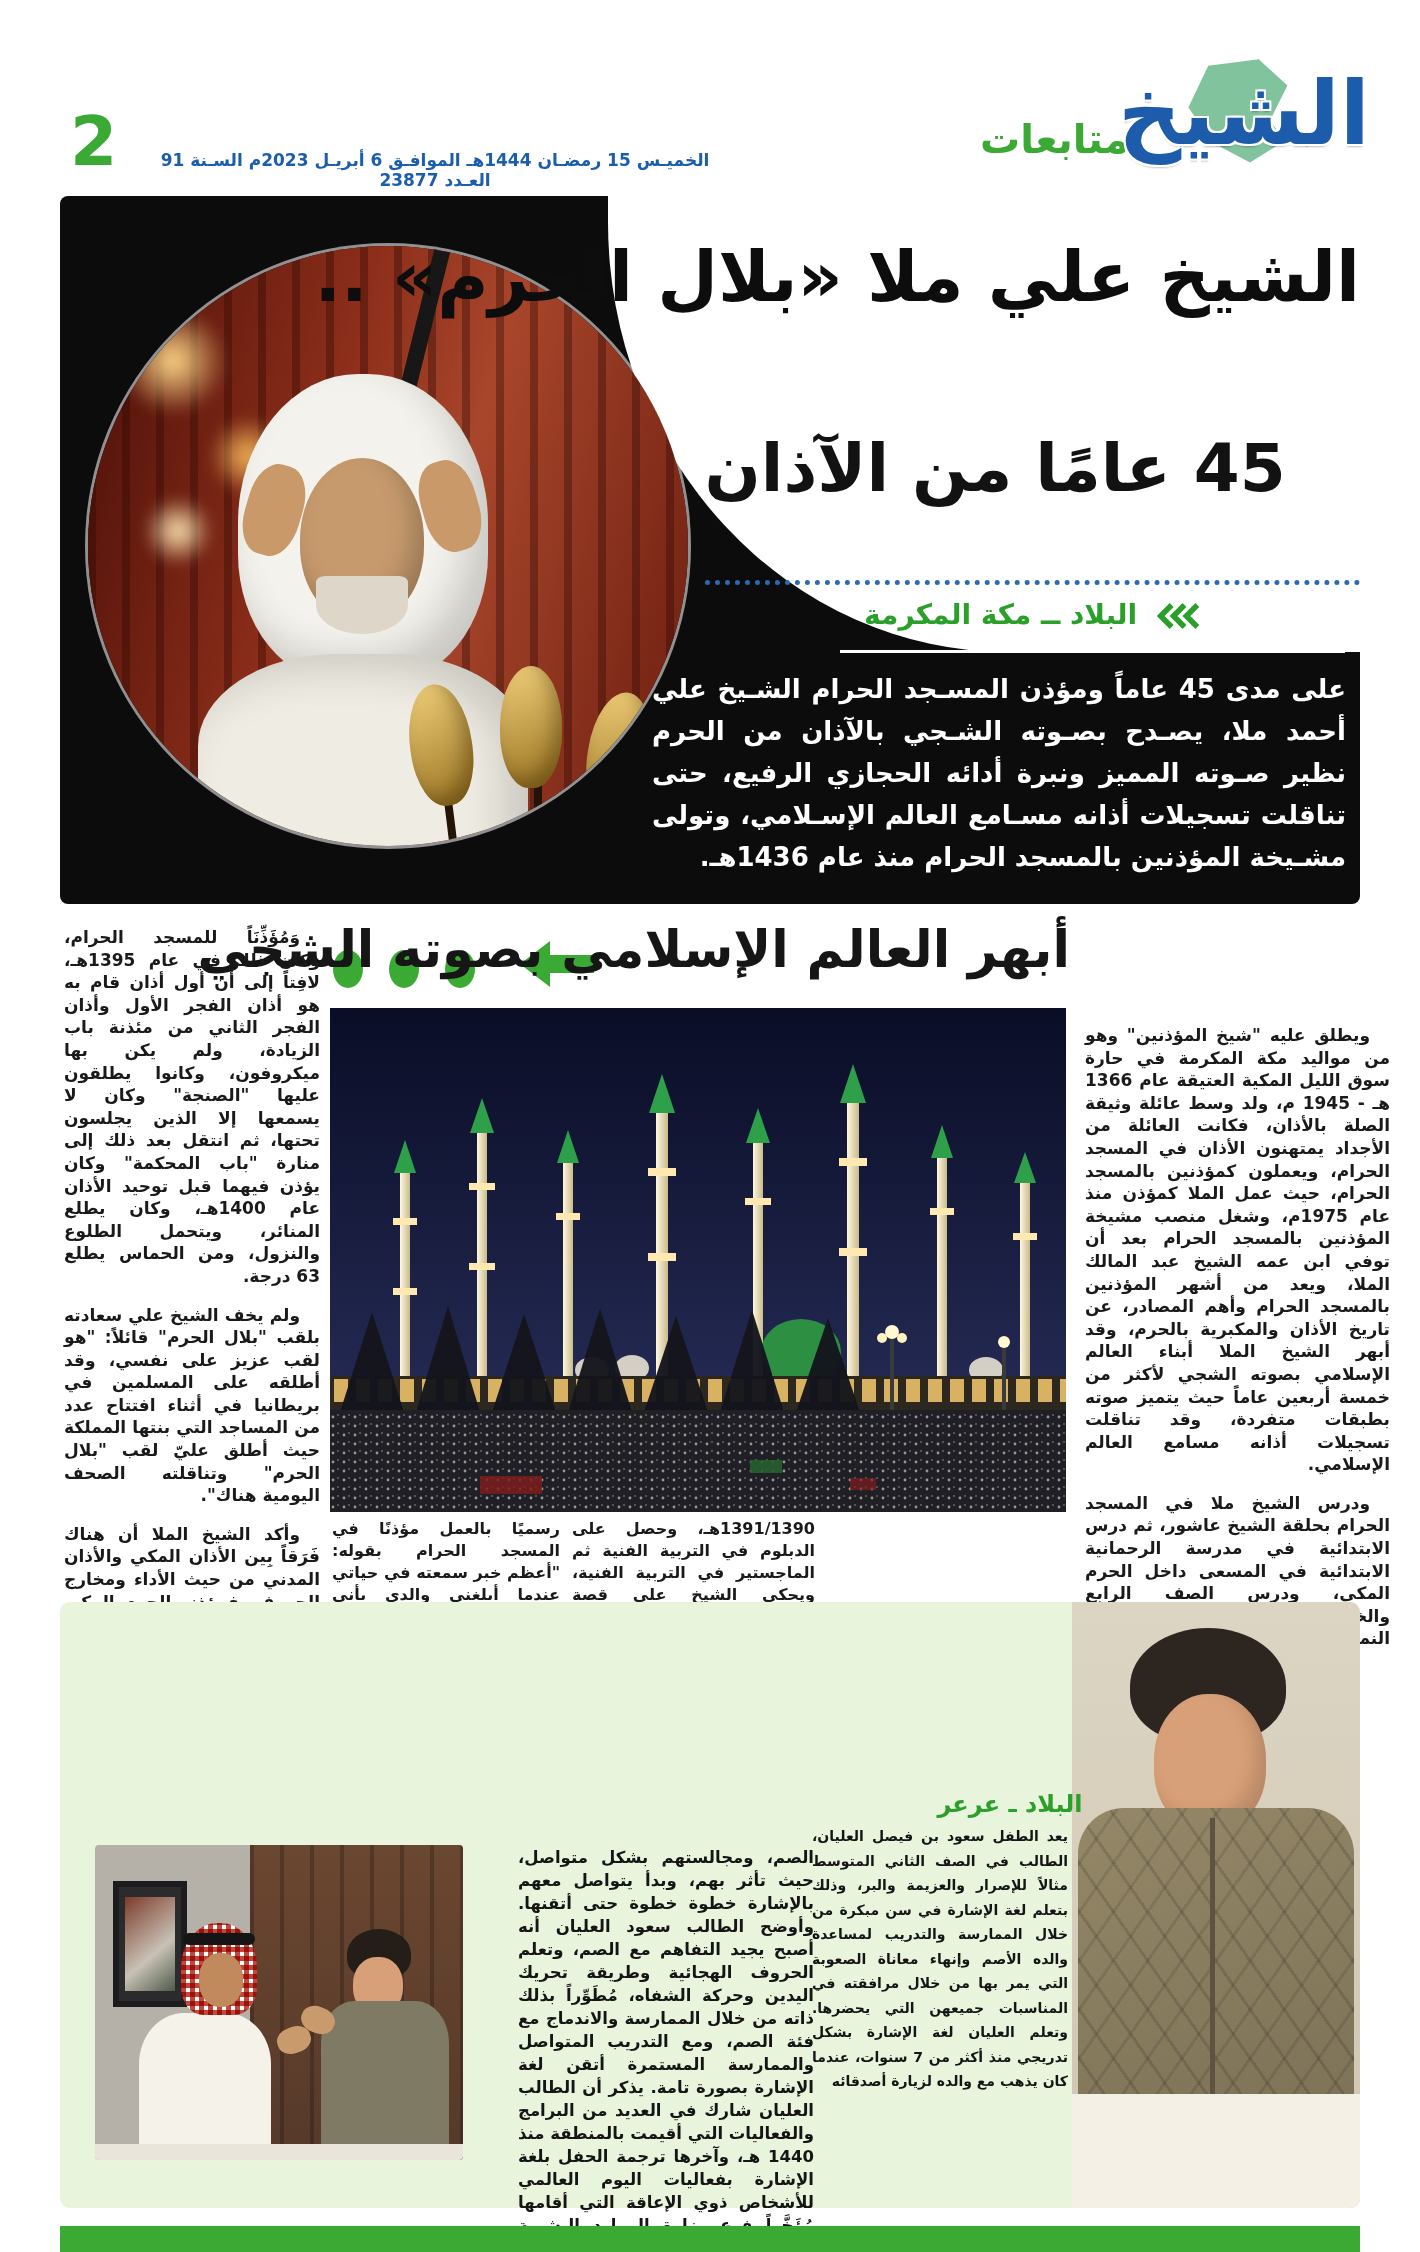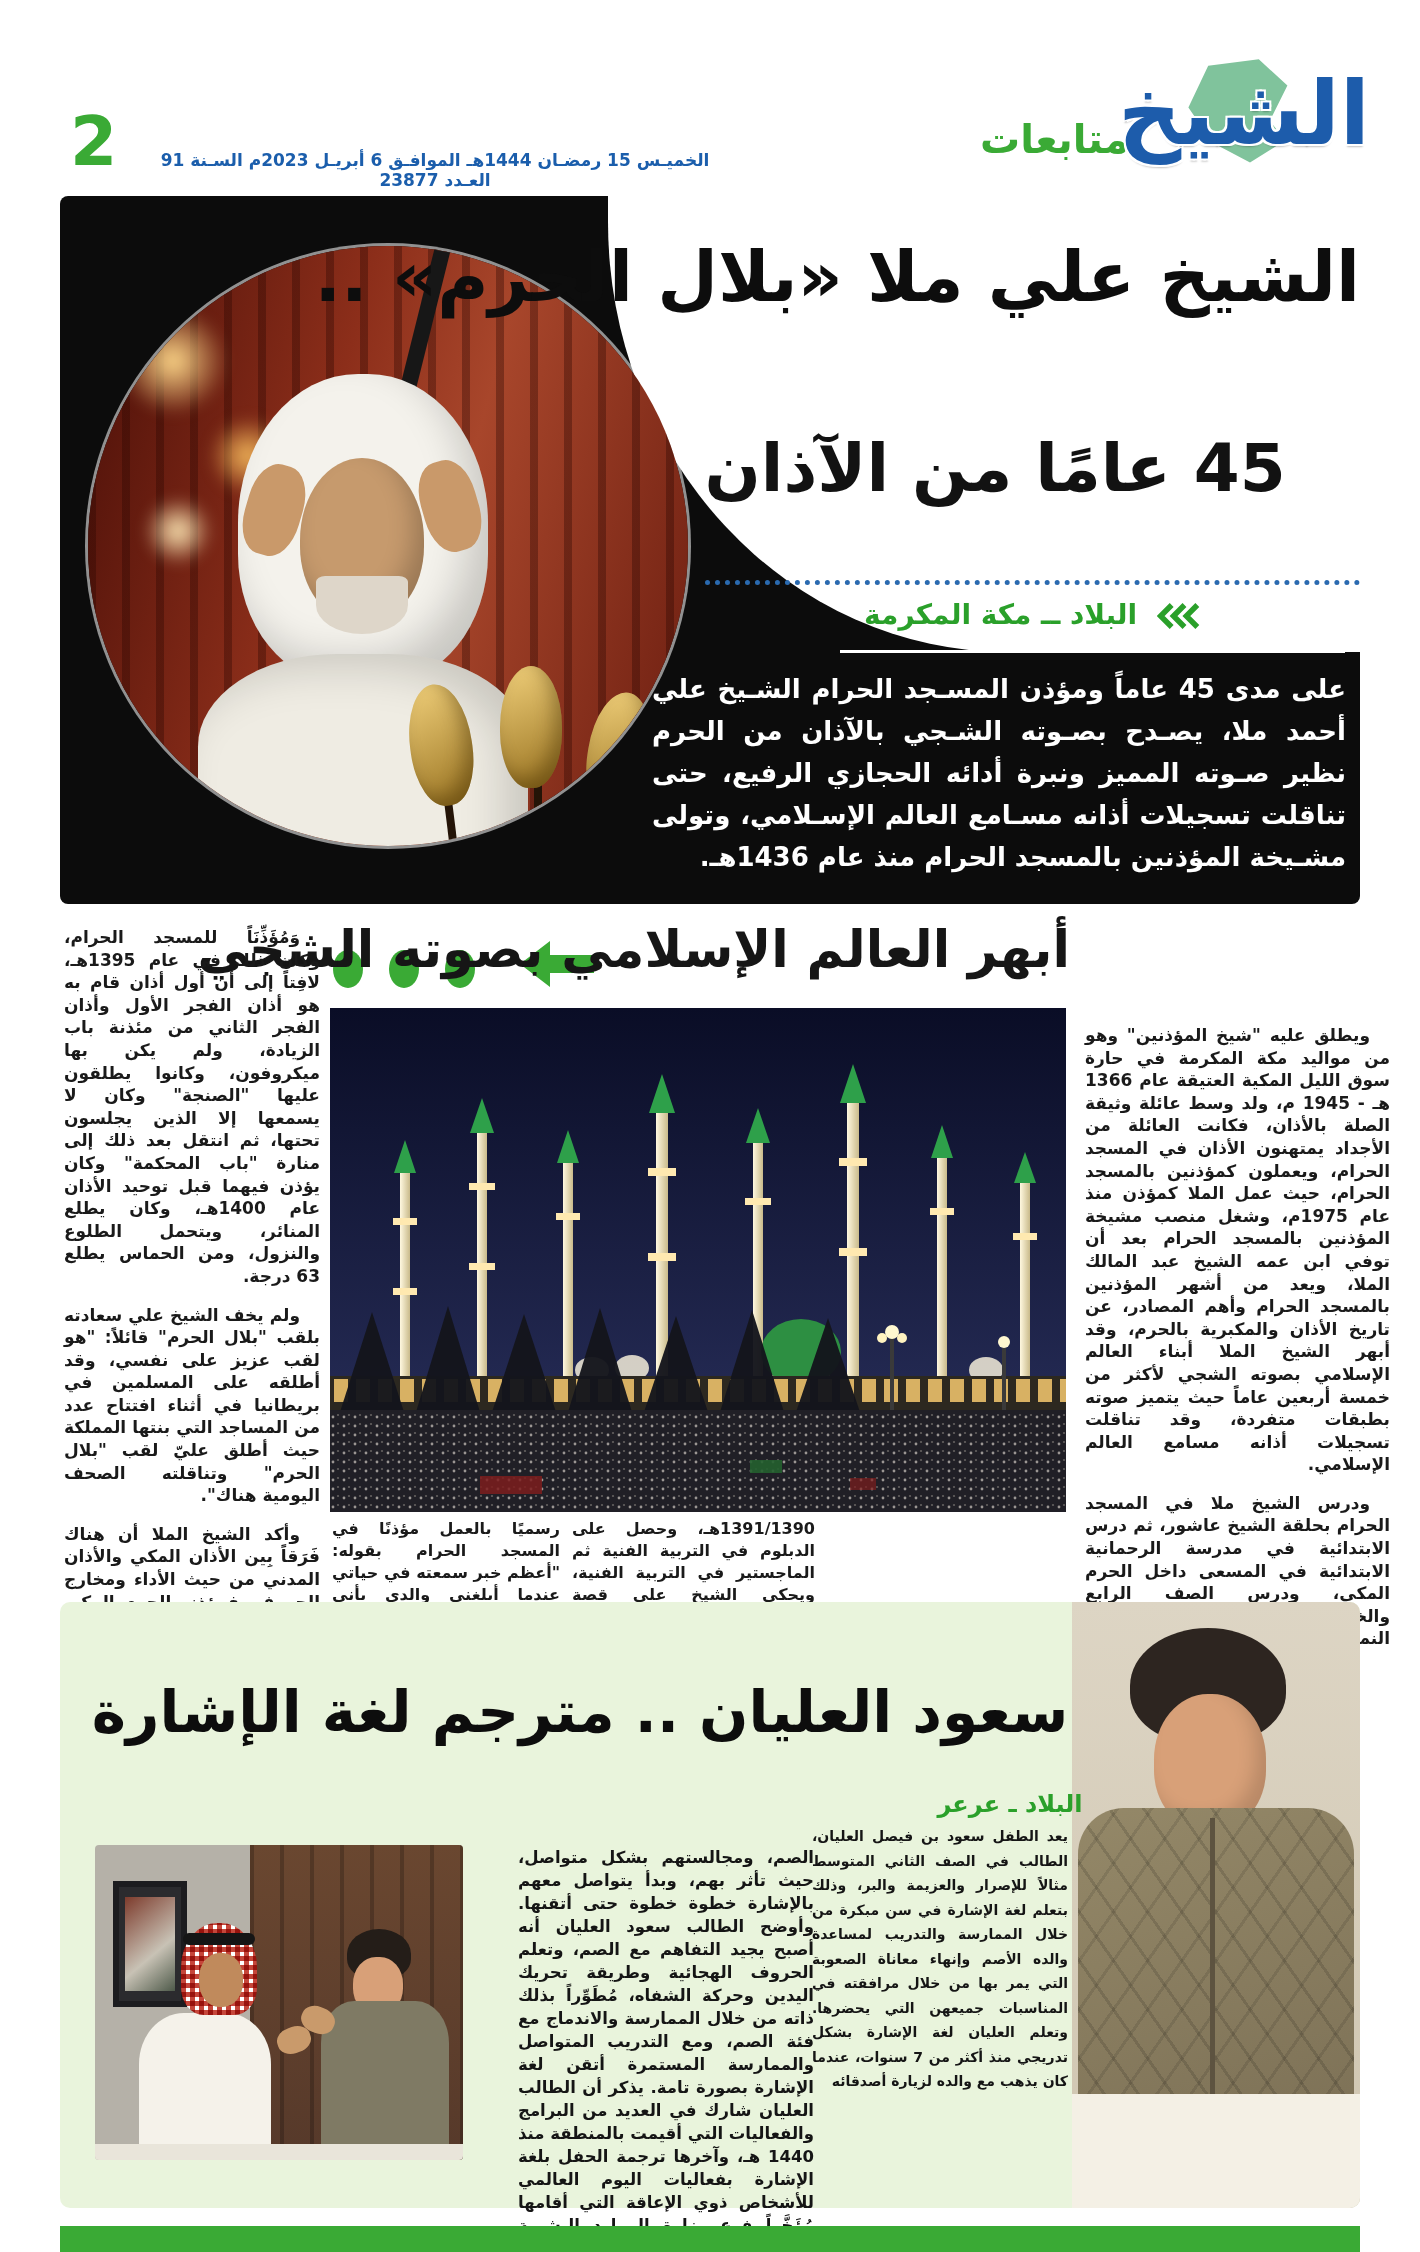--- a/index.html
+++ b/index.html
@@ -293,21 +293,20 @@
   <div class="abs green-box"></div>
 
   <div class="abs boy-photo">
     <div class="bp-hair"></div>
     <div class="bp-face"></div>
     <div class="bp-jacket"></div>
     <div class="bp-zip"></div>
     <div class="bp-thobe"></div>
   </div>
 
-  <div class="abs story2-headline">سعود العليان .. مترجم لغة الإشارة</div>
   <div class="abs story2-byline">البلاد ـ عرعر</div>
 
   <div class="abs s2-col-right">يعد الطفل سعود بن فيصل العليان، الطالب في الصف الثاني المتوسط مثالاً للإصرار والعزيمة والبر، وذلك بتعلم لغة الإشارة في سن مبكرة من خلال الممارسة والتدريب لمساعدة والده الأصم وإنهاء معاناة الصعوبة التي يمر بها من خلال مرافقته في المناسبات جميعهن التي يحضرها. وتعلم العليان لغة الإشارة بشكل تدريجي منذ أكثر من 7 سنوات، عندما كان يذهب مع والده لزيارة أصدقائه</div>
   <div class="abs s2-col-mid">الصم، ومجالستهم بشكل متواصل، حيث تأثر بهم، وبدأ يتواصل معهم بالإشارة خطوة خطوة حتى أتقنها. وأوضح الطالب سعود العليان أنه أصبح يجيد التفاهم مع الصم، وتعلم الحروف الهجائية وطريقة تحريك اليدين وحركة الشفاه، مُطَوِّراً بذلك ذاته من خلال الممارسة والاندماج مع فئة الصم، ومع التدريب المتواصل والممارسة المستمرة أتقن لغة الإشارة بصورة تامة. يذكر أن الطالب العليان شارك في العديد من البرامج والفعاليات التي أقيمت بالمنطقة منذ 1440 هـ، وآخرها ترجمة الحفل بلغة الإشارة بفعاليات اليوم العالمي للأشخاص ذوي الإعاقة التي أقامها مُؤَخَّراً فرع وزارة الموارد البشرية بمنطقة الحدود الشمالية، وذلك لدعم وتشجيع المعاقين وتوعية المجتمع بحقوقهم والتحديات التي تواجههم لدعمهم ومساندتهم.</div>
 
   <div class="abs sign-photo">
     <div class="sp-wood"></div>
     <div class="sp-frame"></div>
     <div class="sp-frame-art"></div>
     <div class="sp-man-thobe"></div>

